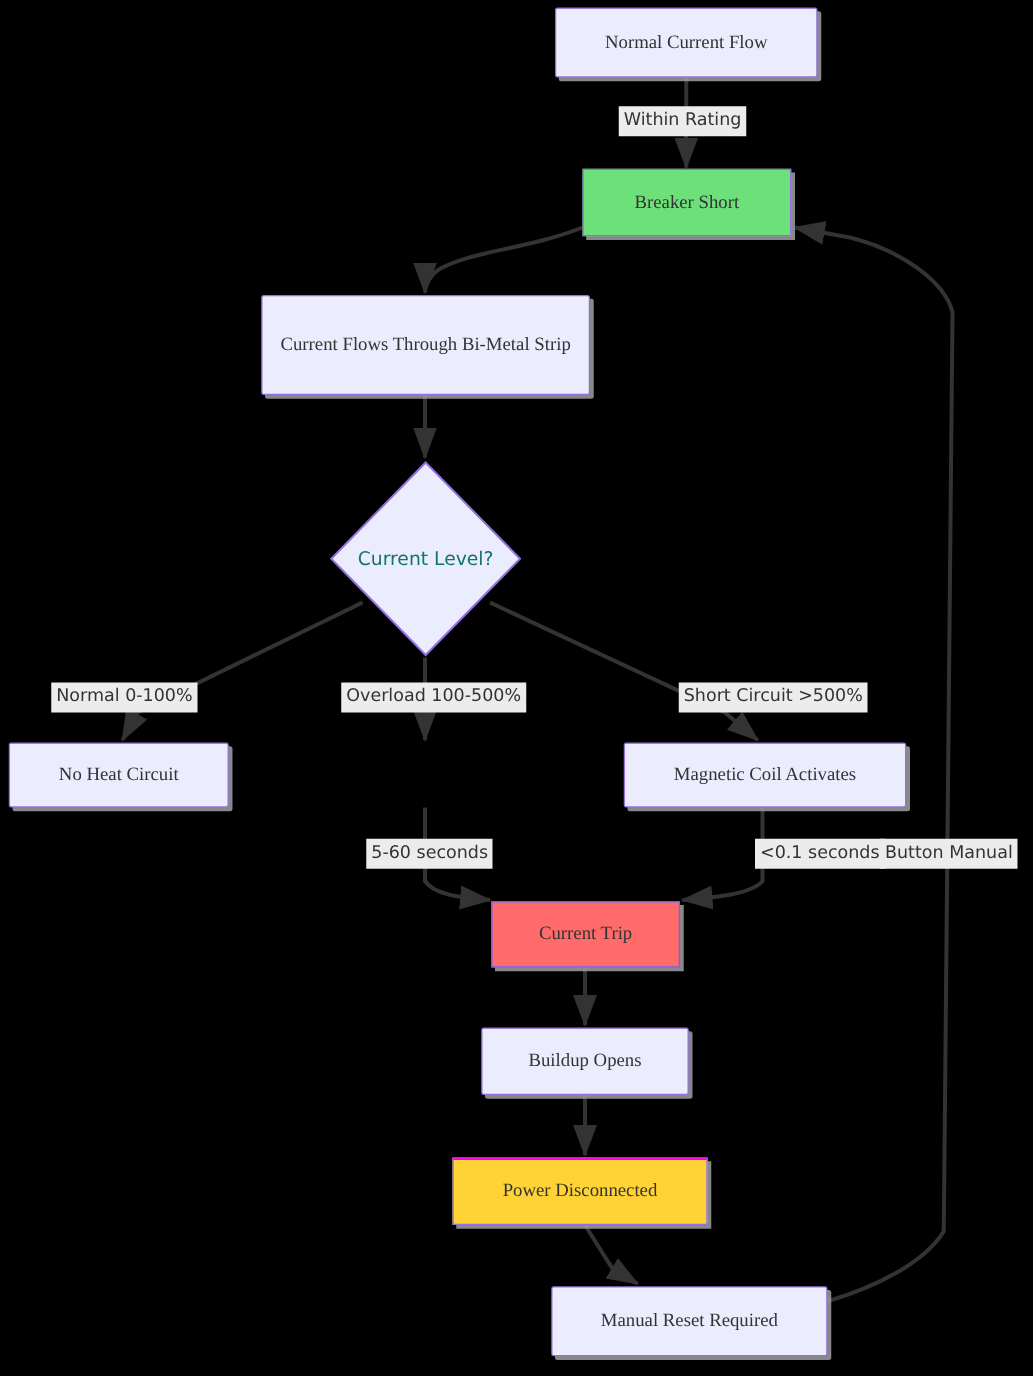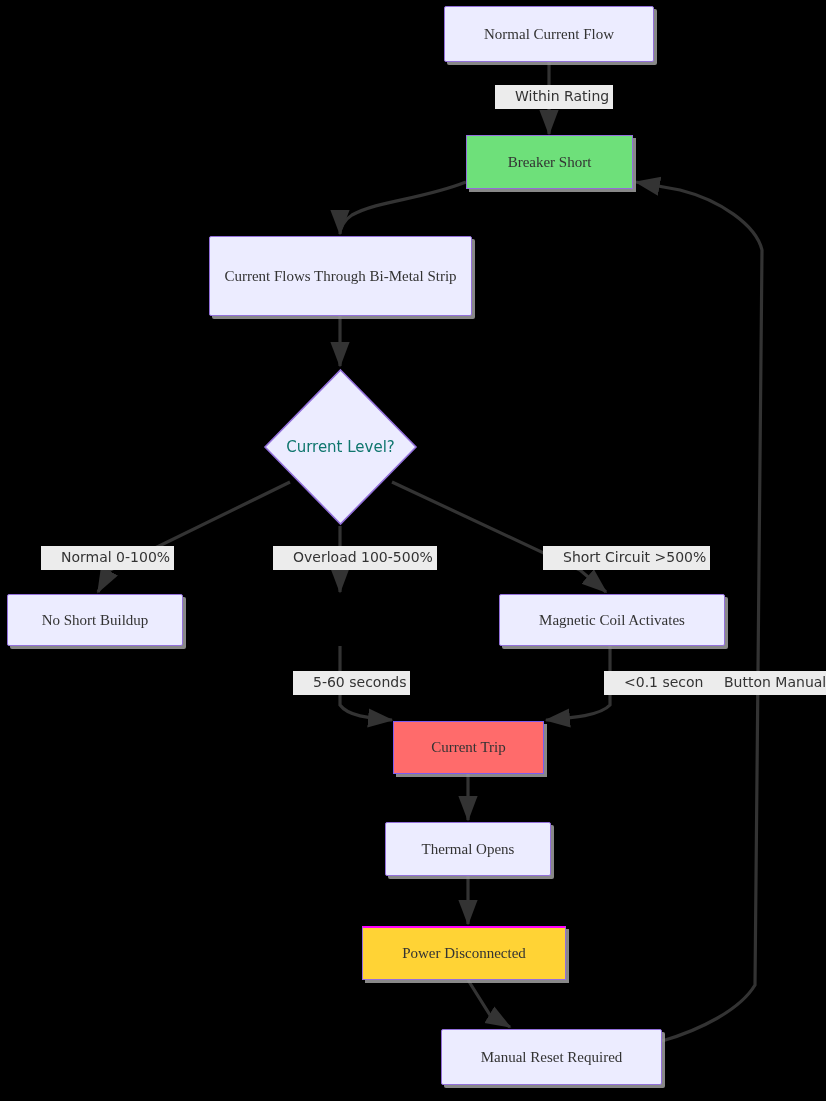--- a/index.html
+++ b/index.html
@@ -80,21 +80,21 @@
     justify-content: center;
     font-size: 15px;
     color: #0f766e;
   }
   .edge-label {
     position: absolute;
     background: #ececec;
     color: #333333;
     font-size: 14px;
     line-height: 1.2;
-    padding: 3px 4px 4px 20px;
+    padding: 3px 4px 4px 4px;
     white-space: nowrap;
     box-sizing: border-box;
   }
 </style>
 </head>
 <body>
 
 <div id="canvas">
 
   <svg class="edges" viewBox="0 0 826 1101">
@@ -134,34 +134,34 @@
   <div class="diamond" style="left:263px; top:368px; width:155px; height:158px;">
     <svg class="shape" viewBox="0 0 155 158" preserveAspectRatio="none">
       <polygon points="77.5,2 153,79 77.5,156 2,79" fill="#ececff" stroke="#9370db" stroke-width="1.6"></polygon>
     </svg>
     <div class="dlabel">
       <span>Current Level?</span>
     </div>
   </div>
 
   <div class="node rect" style="left:7px; top:594px; width:176px; height:52px;">
-    <span>No Short Buildup</span>
+    <span>No Heat Circuit</span>
   </div>
 
 
   <div class="node rect" style="left:499px; top:594px; width:226px; height:52px;">
     <span>Magnetic Coil Activates</span>
   </div>
 
   <div class="node red" style="left:393px; top:721px; width:151px; height:53px;">
     <span>Current Trip</span>
   </div>
 
   <div class="node rect" style="left:385px; top:822px; width:166px; height:54px;">
-    <span>Thermal Opens</span>
+    <span>Buildup Opens</span>
   </div>
 
   <div class="node gold" style="left:362px; top:926px; width:204px; height:54px;">
     <span>Power Disconnected</span>
   </div>
 
   <div class="node rect" style="left:441px; top:1029px; width:221px; height:56px;">
     <span>Manual Reset Required</span>
   </div>
 

